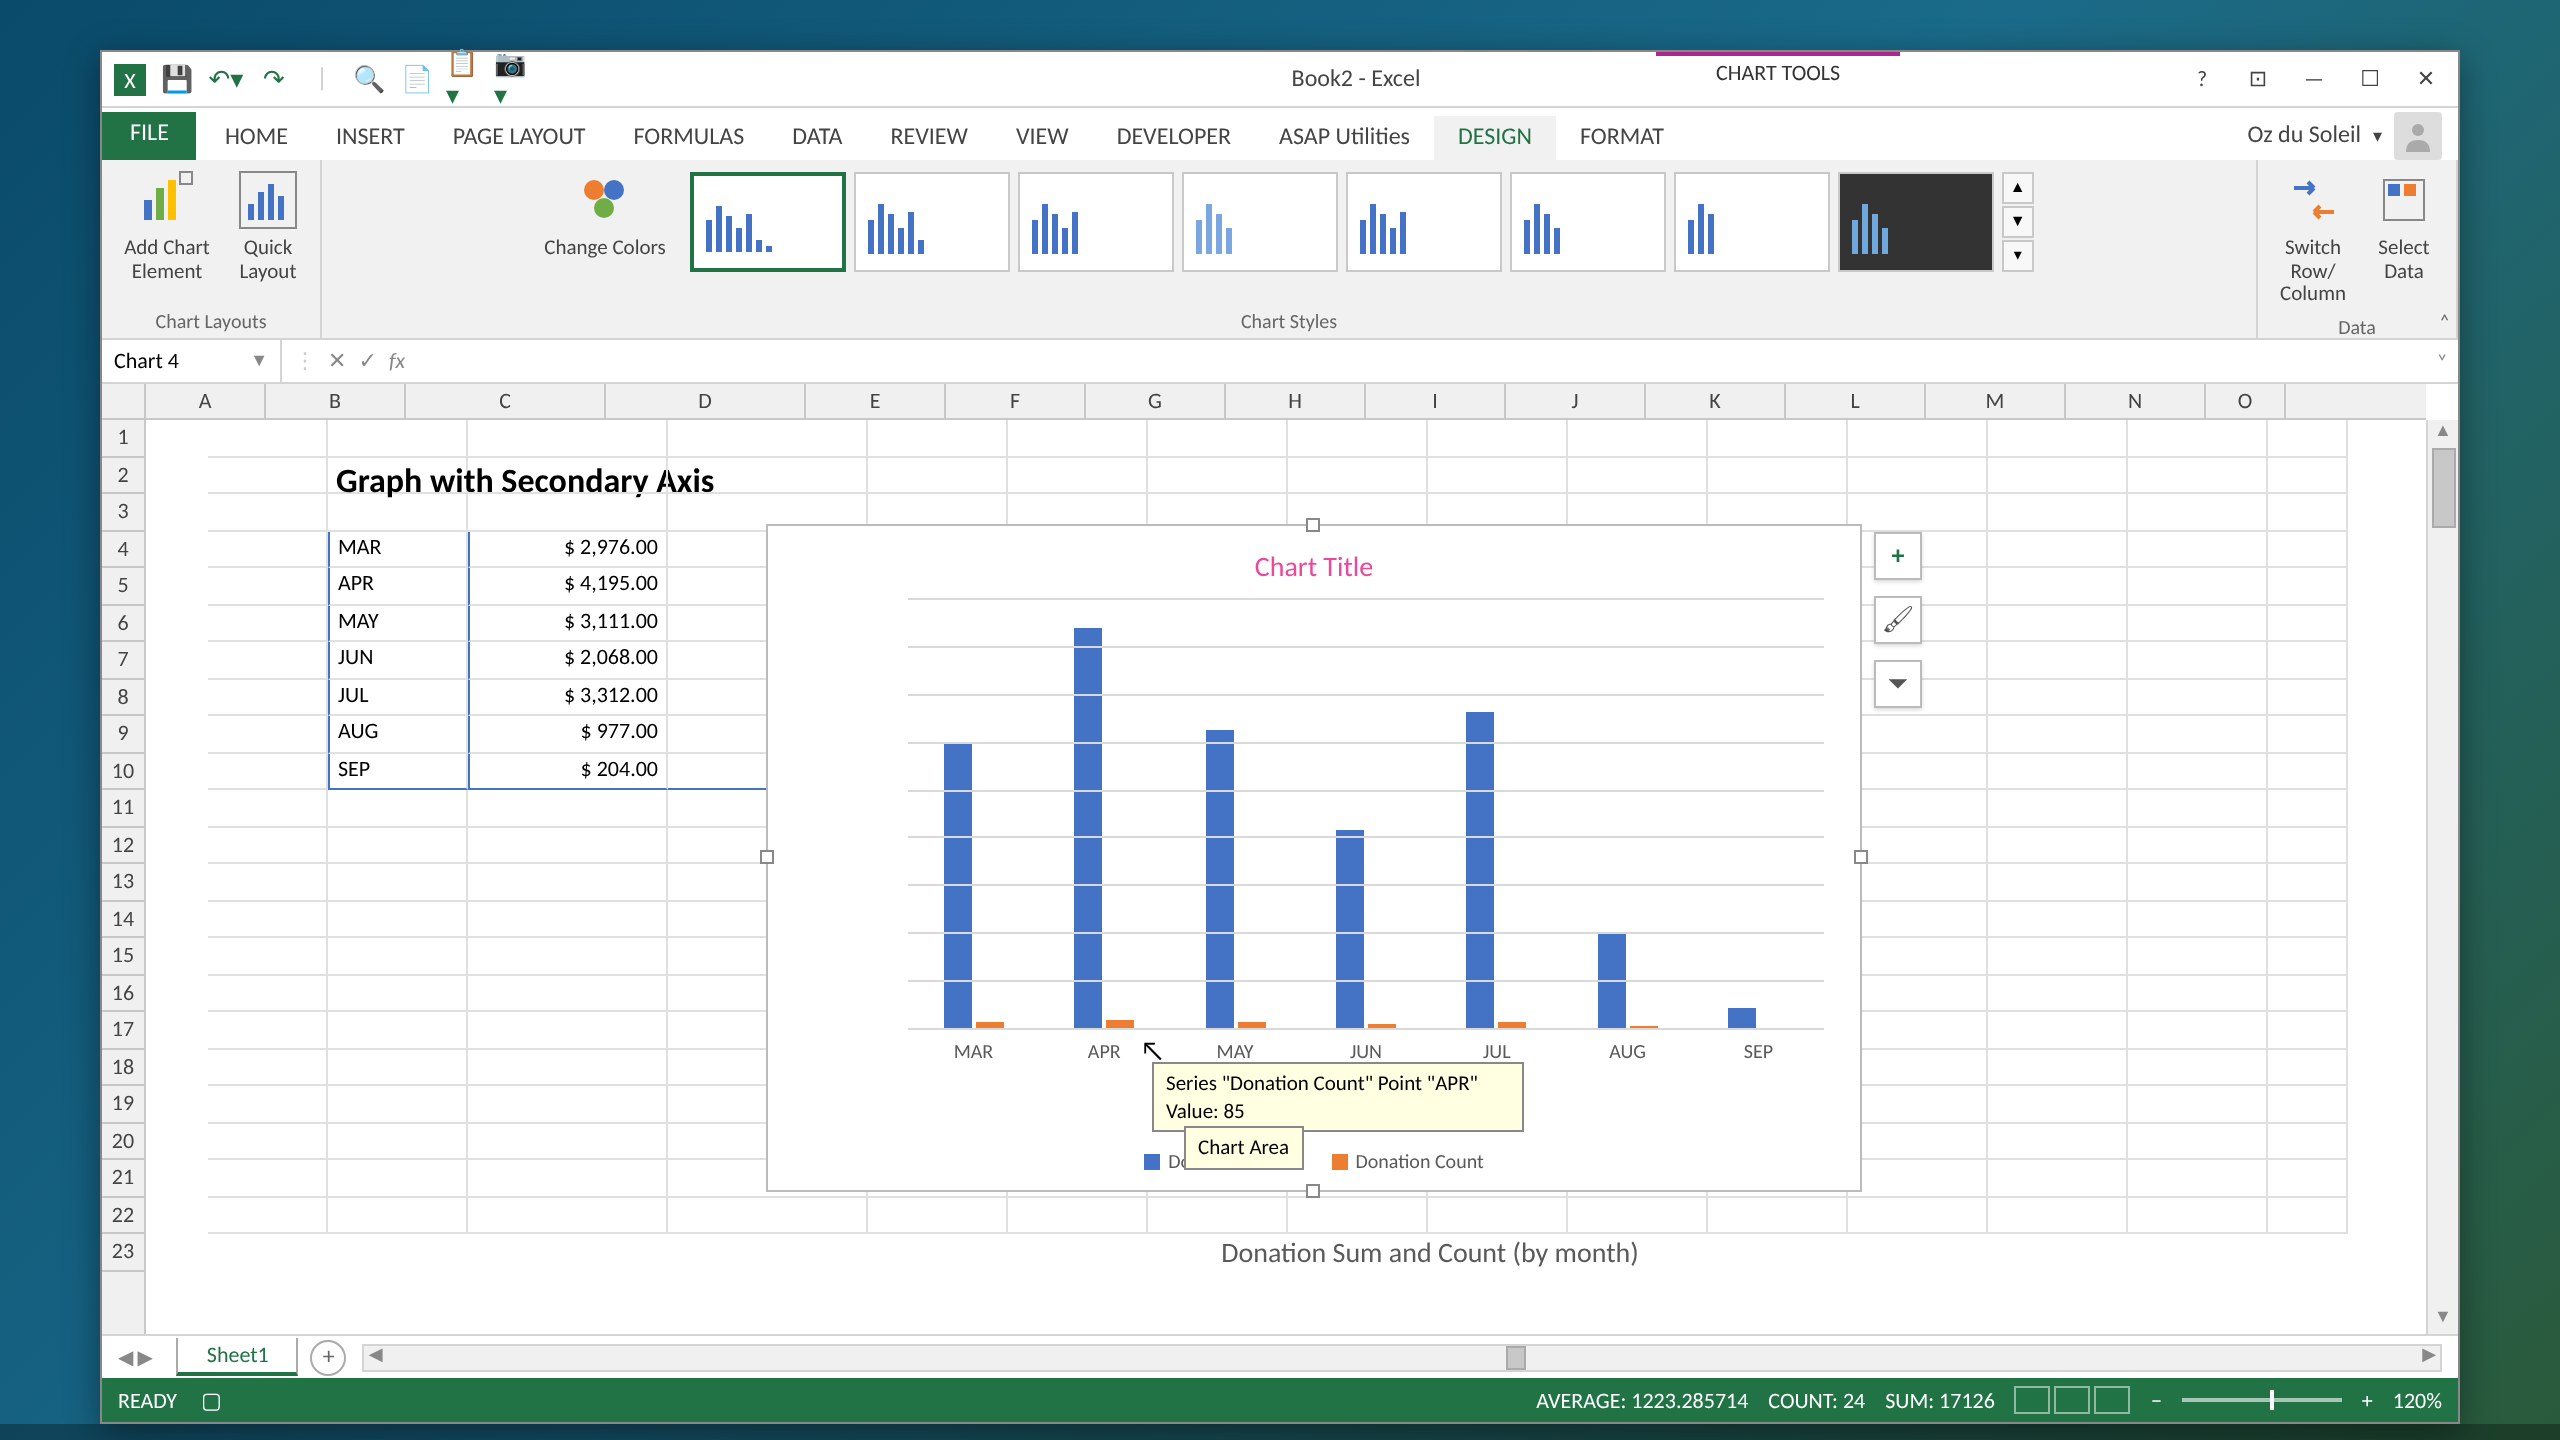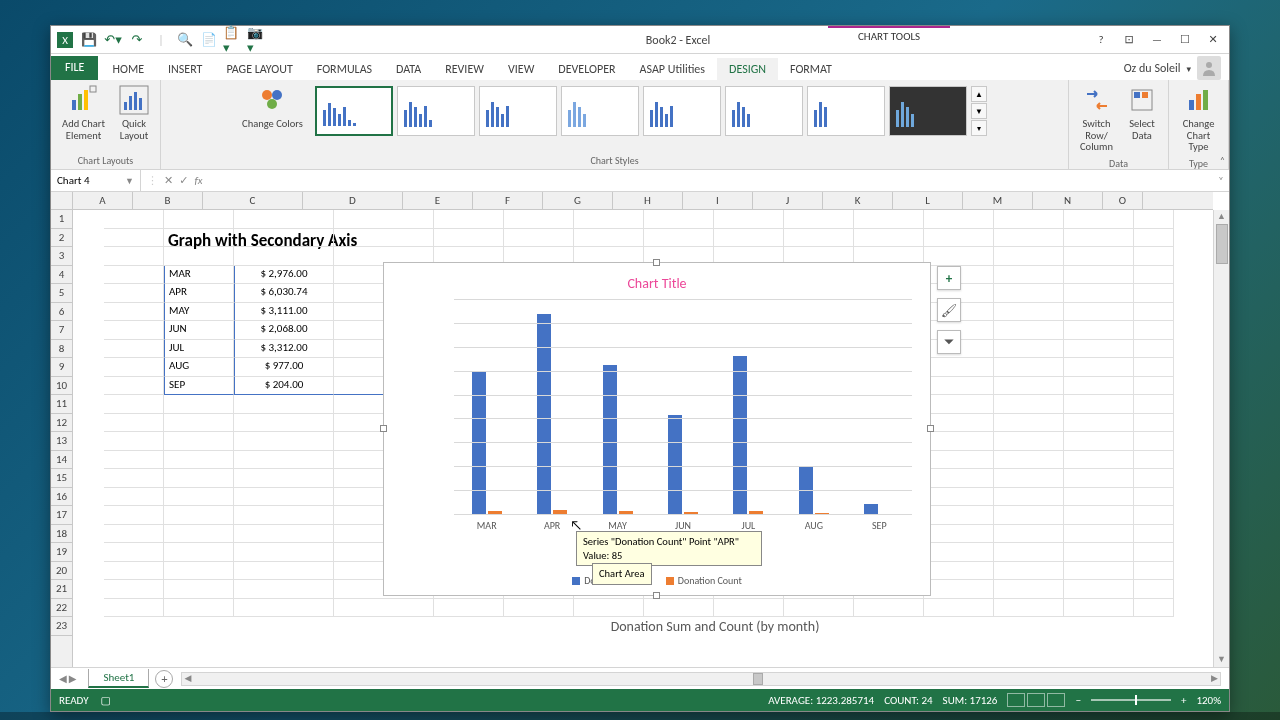--- a/index.html
+++ b/index.html
@@ -41,21 +41,21 @@
   .grid-area { flex: 1; display: flex; overflow: hidden; position: relative; background: #fff; }
   .col-headers { position: absolute; top: 0; left: 22px; right: 16px; height: 18px; display: flex; background: #f0f0f0; border-bottom: 1px solid #c8c8c8; }
   .col-h { border-right: 1px solid #c8c8c8; font-size: 11px; color: #444; text-align: center; line-height: 18px; }
   .row-headers { position: absolute; top: 18px; left: 0; width: 22px; bottom: 0; background: #f0f0f0; border-right: 1px solid #c8c8c8; }
   .row-h { height: 18.5px; border-bottom: 1px solid #c8c8c8; font-size: 11px; color: #444; text-align: center; line-height: 18.5px; }
   .corner { position: absolute; top: 0; left: 0; width: 22px; height: 18px; background: #f0f0f0; border-right: 1px solid #c8c8c8; border-bottom: 1px solid #c8c8c8; }
   .cells { position: absolute; top: 18px; left: 22px; right: 16px; bottom: 0; }
   .cell-row { height: 18.5px; display: flex; margin-left: 31px; }
   .cell { border-right: 1px solid #e0e0e0; border-bottom: 1px solid #e0e0e0; font-size: 11px; padding: 1px 4px; overflow: hidden; white-space: nowrap; }
   .cell.bold { font-weight: bold; }
-  .cell.right { text-align: center; }
+  .cell.right { text-align: right; }
   .vscroll { position: absolute; top: 18px; right: 0; width: 16px; bottom: 0; background: #f0f0f0; border-left: 1px solid #d4d4d4; }
   .sheet-title { font-size: 17px; font-weight: bold; color: #000; padding: 2px 0; }
   .chart-obj { position: absolute; top: 70px; left: 332px; width: 548px; height: 334px; background: #fff; border: 1px solid #bbb; }
   .chart-handles .h { position: absolute; width: 7px; height: 7px; background: #fff; border: 1px solid #888; }
   .chart-side-btns { position: absolute; top: 74px; left: 886px; display: flex; flex-direction: column; gap: 8px; }
   .side-btn { width: 24px; height: 24px; background: #fff; border: 1px solid #bbb; display: flex; align-items: center; justify-content: center; font-size: 13px; color: #555; box-shadow: 0 1px 2px rgba(0,0,0,.15);}
   .chart-title { text-align: center; font-size: 14px; color: #ec4899; padding: 12px 0 6px; }
   .chart-plot { position: absolute; top: 36px; left: 14px; right: 14px; bottom: 56px; }
   .y-axis { position: absolute; left: 0; top: 0; bottom: 24px; width: 56px; }
   .y-tick { position: absolute; right: 4px; font-size: 10px; color: #595959; transform: translateY(-50%); }
@@ -286,33 +286,20 @@
                 <rect x="4" y="4" width="20" height="20" fill="none" stroke="#888"></rect>
                 <rect x="6" y="6" width="6" height="6" fill="#4472c4"></rect>
                 <rect x="14" y="6" width="6" height="6" fill="#ed7d31"></rect>
               </svg>
             </div>
           <span style="text-align:center; line-height:1.1">Select Data</span>
         </div>
       </div>
       <div class="ribbon-group-label">Data</div>
     </div>
-    <div class="ribbon-group" style="width:60px">
-      <div class="ribbon-btn">
-        <div class="ribbon-btn-icon">
-            <svg width="28" height="28" viewBox="0 0 28 28">
-              <rect x="4" y="14" width="5" height="10" fill="#4472c4"></rect>
-              <rect x="11" y="8" width="5" height="16" fill="#ed7d31"></rect>
-              <rect x="18" y="4" width="5" height="20" fill="#70ad47"></rect>
-            </svg>
-          </div>
-        <span style="text-align:center; line-height:1.1">Change Chart Type</span>
-      </div>
-      <div class="ribbon-group-label">Type</div>
-    </div>
     <span class="collapse-btn">˄</span>
   </div>
 
   <div class="formula-bar">
     <div class="name-box">
       <span>Chart 4</span>
       <span style="font-size:9px;color:#888">▼</span>
     </div>
     <div class="fx-area">
       <span style="color:#ccc">⋮</span>
@@ -433,21 +420,21 @@
           <div class="cell" style="width: 70px;"></div>
           <div class="cell" style="width: 70px;"></div>
           <div class="cell" style="width: 70px;"></div>
           <div class="cell" style="width: 70px;"></div>
           <div class="cell" style="width: 70px;"></div>
           <div class="cell" style="width: 40px;"></div>
         </div>
         <div class="cell-row">
           <div class="cell" style="width: 60px;"></div>
           <div class="cell" style="width: 70px; border-left: 1.5px solid rgb(68, 114, 196);">APR</div>
-          <div class="cell right" style="width: 100px; border-left: 1px solid rgb(68, 114, 196);">$      6,030.74</div>
+          <div class="cell right" style="width: 100px; border-left: 1px solid rgb(68, 114, 196);">$      4,195.00</div>
           <div class="cell" style="width: 100px; border-right: 1.5px solid rgb(68, 114, 196);"></div>
           <div class="cell" style="width: 70px;"></div>
           <div class="cell" style="width: 70px;"></div>
           <div class="cell" style="width: 70px;"></div>
           <div class="cell" style="width: 70px;"></div>
           <div class="cell" style="width: 70px;"></div>
           <div class="cell" style="width: 70px;"></div>
           <div class="cell" style="width: 70px;"></div>
           <div class="cell" style="width: 70px;"></div>
           <div class="cell" style="width: 70px;"></div>

